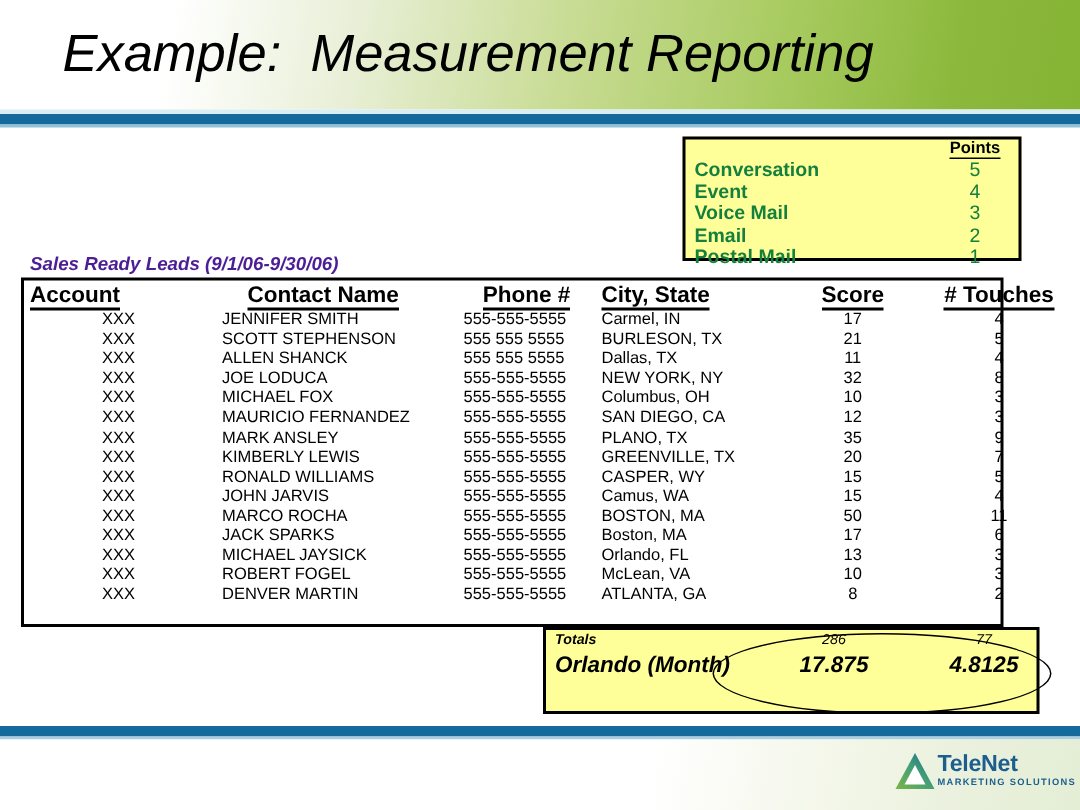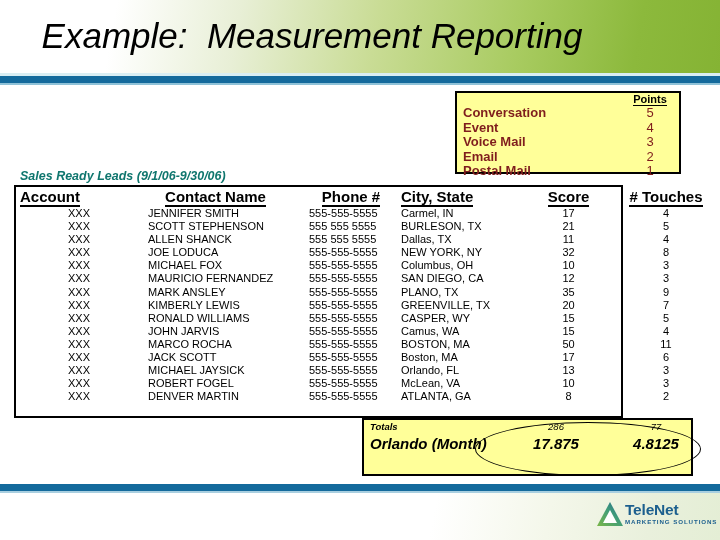--- a/index.html
+++ b/index.html
@@ -113,21 +113,21 @@
     box-sizing: border-box;
   }
   #points-legend table {
     border-collapse: collapse;
     width: 100%;
     margin-top: -1px;
   }
   #points-legend td {
     font-size: 13px;
     font-weight: bold;
-    color: #7f1d1d;
+    color: #15803d;
     padding: 0 0 0 6px;
     line-height: 14.5px;
     white-space: pre;
   }
   #points-legend td.pts {
     text-align: center;
     width: 58px;
     padding-left: 0;
     font-weight: normal;
     font-size: 13px;
@@ -146,29 +146,29 @@
   }
   #points-legend th.blank { padding: 0; }
 
   
   #sales-caption {
     position: absolute;
     left: 20px; top: 169px;
     font-size: 12.5px;
     font-weight: bold;
     font-style: italic;
-    color: #0f766e;
+    color: #4c1d95;
     white-space: pre;
   }
 
   
   #leads-table-wrap {
     position: absolute;
     left: 14px; top: 185px;
-    width: 609px; height: 233px;
+    width: 655px; height: 233px;
     border: 2px solid #000000;
     box-sizing: border-box;
     background: #ffffff;
   }
   #leads-table {
     border-collapse: collapse;
     width: 100%;
     table-layout: fixed;
   }
   #leads-table th {
@@ -407,21 +407,21 @@
         <tr>
           <td class="col-account">XXX</td>
           <td class="col-contact">MARCO ROCHA</td>
           <td class="col-phone">555-555-5555</td>
           <td class="col-city">BOSTON, MA</td>
           <td class="col-score">50</td>
           <td class="col-touches">11</td>
         </tr>
         <tr>
           <td class="col-account">XXX</td>
-          <td class="col-contact">JACK SCOTT</td>
+          <td class="col-contact">JACK SPARKS</td>
           <td class="col-phone">555-555-5555</td>
           <td class="col-city">Boston, MA</td>
           <td class="col-score">17</td>
           <td class="col-touches">6</td>
         </tr>
         <tr>
           <td class="col-account">XXX</td>
           <td class="col-contact">MICHAEL JAYSICK</td>
           <td class="col-phone">555-555-5555</td>
           <td class="col-city">Orlando, FL</td>

